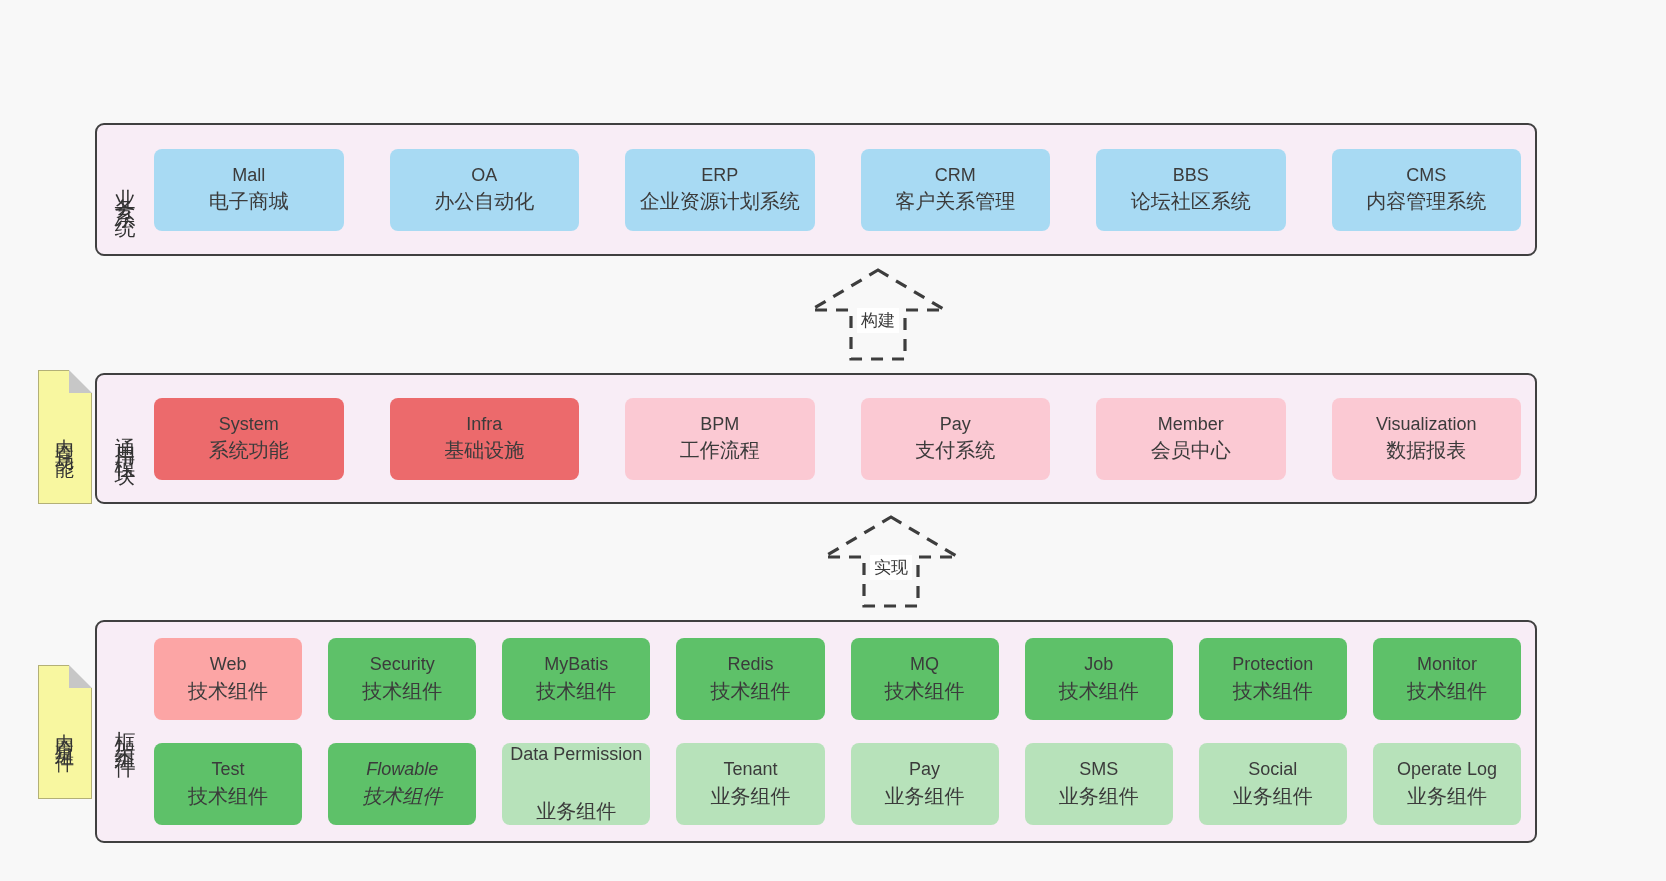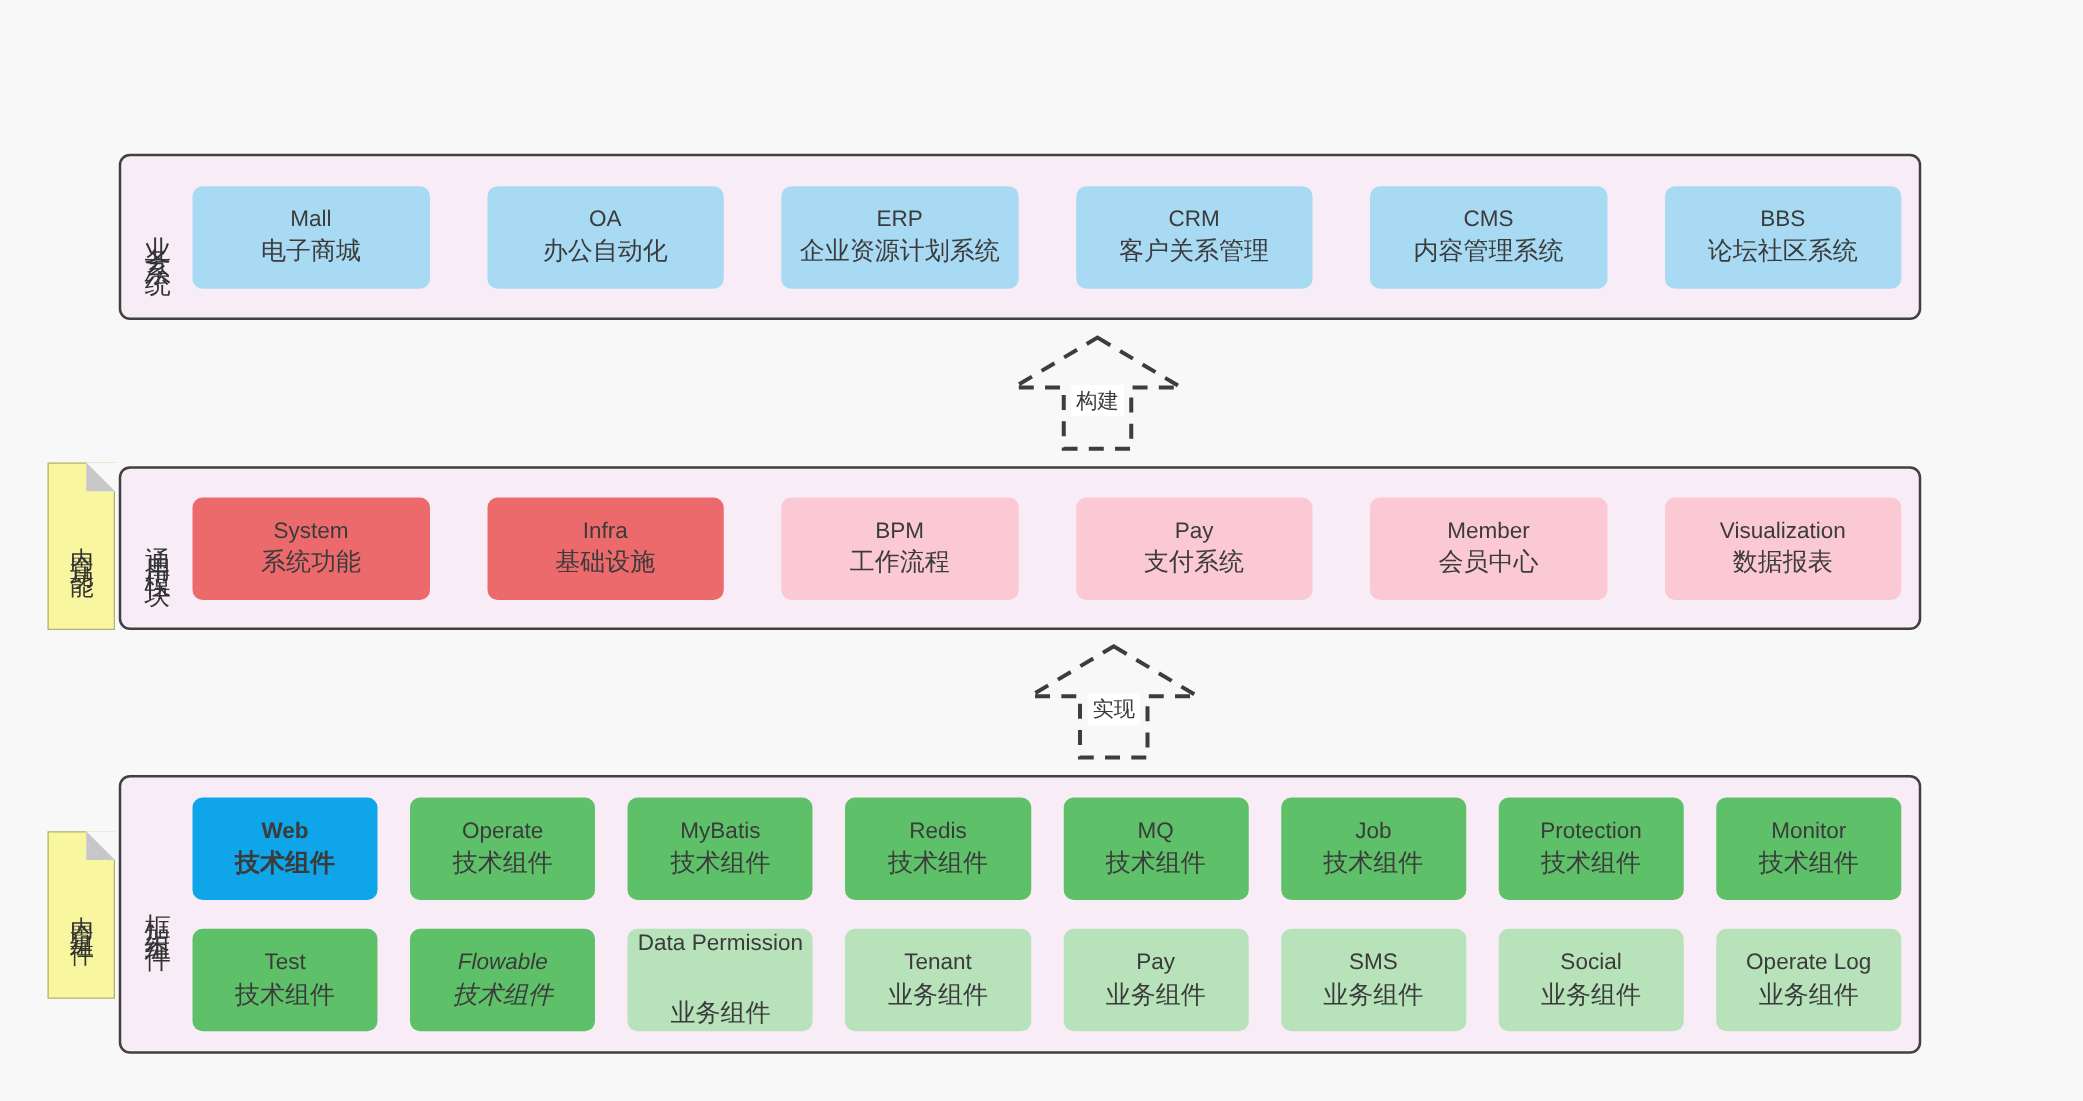--- a/index.html
+++ b/index.html
@@ -83,26 +83,26 @@
         </div>
         <div class="box" style="background: rgb(168, 218, 243);">
           <div class="bname">ERP</div>
           <div class="bsub">企业资源计划系统</div>
         </div>
         <div class="box" style="background: rgb(168, 218, 243);">
           <div class="bname">CRM</div>
           <div class="bsub">客户关系管理</div>
         </div>
         <div class="box" style="background: rgb(168, 218, 243);">
+          <div class="bname">BBS</div>
+          <div class="bsub">论坛社区系统</div>
+        </div>
+        <div class="box" style="background: rgb(168, 218, 243);">
           <div class="bname">CMS</div>
           <div class="bsub">内容管理系统</div>
-        </div>
-        <div class="box" style="background: rgb(168, 218, 243);">
-          <div class="bname">BBS</div>
-          <div class="bsub">论坛社区系统</div>
         </div>
       </div>
   </div>
 </div>
 
 <div class="arrow" style="left:807px;top:266px;">
   <svg width="142" height="98" viewBox="0 0 142 98">
     <polygon points="71,4 138,44 98,44 98,93 44,93 44,44 4,44" fill="none" stroke="#3d3d3d" stroke-width="3.2" stroke-dasharray="12 9"></polygon>
   </svg>
   <span class="arrow-label">构建</span>
@@ -156,26 +156,26 @@
 <div class="tab" style="left:38px;top:665px;">
   <div class="vlabel">内置组件</div>
 </div>
 
 <div class="section" style="left:95px;top:620px;width:1442px;height:223px;">
   <div class="label-col">
     <div class="vlabel">框架组件</div>
   </div>
   <div class="rows">
     <div class="row g8">
-        <div class="box" style="background: #0ea5e9; font-weight: bold;">
+        <div class="box" style="background: #fca5a5;">
           <div class="bname">Web</div>
           <div class="bsub">技术组件</div>
         </div>
         <div class="box" style="background: rgb(94, 193, 105);">
-          <div class="bname">Operate</div>
+          <div class="bname">Security</div>
           <div class="bsub">技术组件</div>
         </div>
         <div class="box" style="background: rgb(94, 193, 105);">
           <div class="bname">MyBatis</div>
           <div class="bsub">技术组件</div>
         </div>
         <div class="box" style="background: rgb(94, 193, 105);">
           <div class="bname">Redis</div>
           <div class="bsub">技术组件</div>
         </div>

